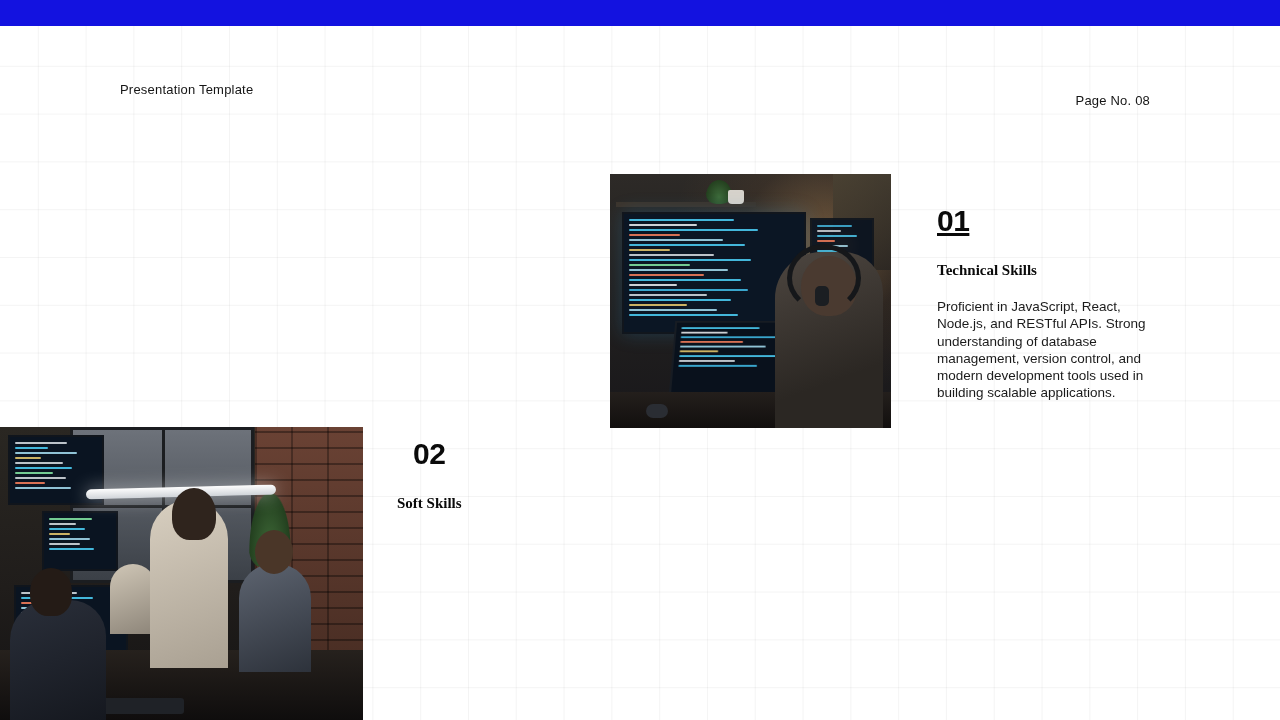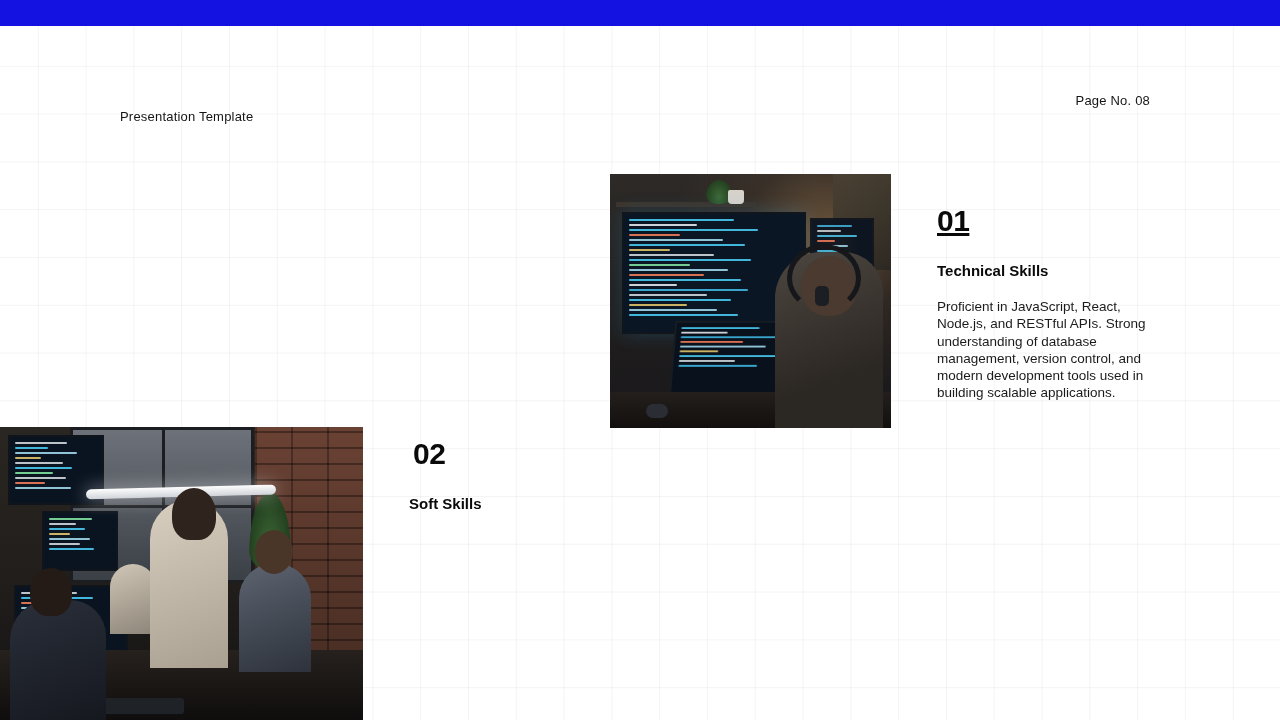--- a/index.html
+++ b/index.html
@@ -43,21 +43,21 @@
     left: 0;
     top: 0;
     width: 1280px;
     height: 26px;
     background: #1312e0;
   }
 
   .header-left {
     position: absolute;
     left: 120px;
-    top: 109px;
+    top: 82px;
     font-size: 13px;
     letter-spacing: 0.2px;
     color: #151515;
   }
   .header-right {
     position: absolute;
     right: 130px;
     top: 93px;
     font-size: 13px;
     letter-spacing: 0.2px;
@@ -405,34 +405,35 @@
     font-size: 30px;
     font-weight: bold;
     letter-spacing: -0.5px;
     color: #0a0a0a;
   }
   .block-head {
     position: absolute;
     font-size: 15px;
     font-weight: bold;
     color: #0a0a0a;
+    font-family: Liberation Serif, serif;
   }
   .block-body {
     position: absolute;
     font-size: 13.5px;
     line-height: 1.28;
     color: #1b1b1b;
   }
 
   #num-01 { left: 937px; top: 204px; text-decoration: underline; }
   #head-01 { left: 937px; top: 262px; }
   #body-01 { left: 937px; top: 298px; width: 218px; }
 
   #num-02 { left: 413px; top: 437px; }
-  #head-02 { left: 409px; top: 495px; }
+  #head-02 { left: 397px; top: 495px; }
   #body-02 { left: 409px; top: 531px; width: 222px; }
 
   #body-03 { left: 688px; top: 518px; width: 438px; }
 </style>
 </head>
 <body>
 
 <div class="slide">
 
   <div class="top-bar"></div>

